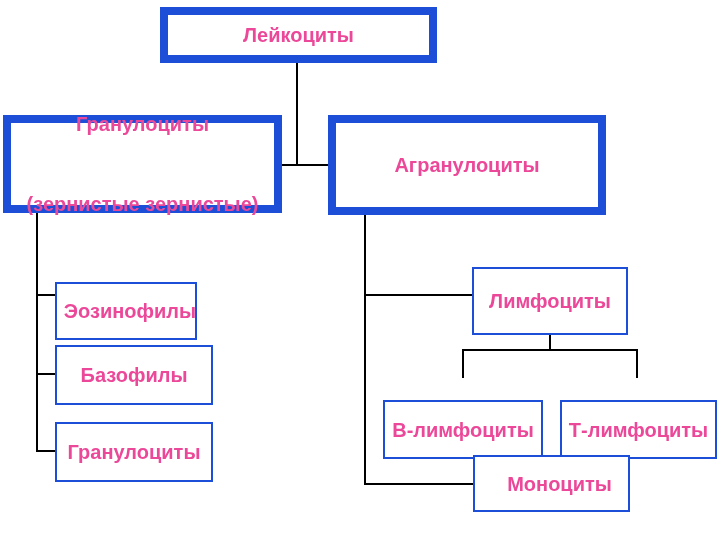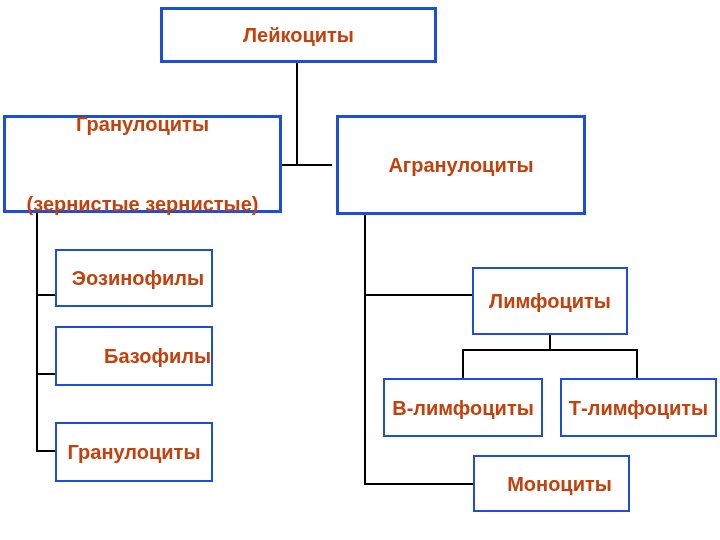--- a/index.html
+++ b/index.html
@@ -8,45 +8,45 @@
     width: 720px;
     height: 540px;
     background: #ffffff;
     font-family: "Liberation Sans", sans-serif;
     overflow: hidden;
   }
   .node {
     position: absolute;
     box-sizing: border-box;
     background: #ffffff;
-    border: 3px solid #1d4ed8;
+    border: 8px solid #1d4ed8;
     display: flex;
     flex-direction: column;
     align-items: center;
     justify-content: center;
     text-align: center;
-    color: #c2410c;
+    color: #ec4899;
     font-weight: bold;
     font-size: 20px;
     line-height: 1.6;
     white-space: nowrap;
   }
   .node.leaf { border-width: 2px; }
   .line { position: absolute; background: #000000; }
 
   
   #n-leukocytes   { left:160px; top:7px;   width:277px; height:56px; }
   #n-granulocytes { left:3px;   top:115px; width:279px; height:98px;gap:48px; }
-  #n-agranulocytes{ left:336px; top:115px; width:250px; height:100px; }
-  #n-eosinophils  { left:55px;  top:249px; width:158px; height:58px;padding-left:8px; }
-  #n-basophils    { left:55px;  top:326px; width:158px; height:60px;align-items:flex-end; }
+  #n-agranulocytes{ left:328px; top:115px; width:278px; height:100px; }
+  #n-eosinophils  { left:55px;  top:282px; width:142px; height:58px;padding-left:8px; }
+  #n-basophils    { left:55px;  top:345px; width:158px; height:60px; }
   #n-neutrophils  { left:55px;  top:422px; width:158px; height:60px; }
   #n-lymphocytes  { left:472px; top:267px; width:156px; height:68px; }
-  #n-blymph       { left:383px; top:378px; width:160px; height:59px; }
-  #n-tlymph       { left:560px; top:378px; width:157px; height:59px; }
+  #n-blymph       { left:383px; top:400px; width:160px; height:59px; }
+  #n-tlymph       { left:560px; top:400px; width:157px; height:59px; }
   #n-monocytes    { left:473px; top:455px; width:157px; height:57px;padding-left:16px; }
 
   
   #l-root-drop       { left:296px; top:63px;  width:2px;   height:102px; }
   #l-root-bridge     { left:282px; top:164px; width:50px;  height:2px; }
   #l-gran-trunk      { left:36px;  top:213px; width:2px;   height:239px; }
   #l-tick-eosin      { left:36px;  top:294px; width:19px;  height:2px; }
   #l-tick-baso       { left:36px;  top:373px; width:19px;  height:2px; }
   #l-tick-neutro     { left:36px;  top:450px; width:19px;  height:2px; }
   #l-agran-trunk     { left:364px; top:215px; width:2px;   height:270px; }

